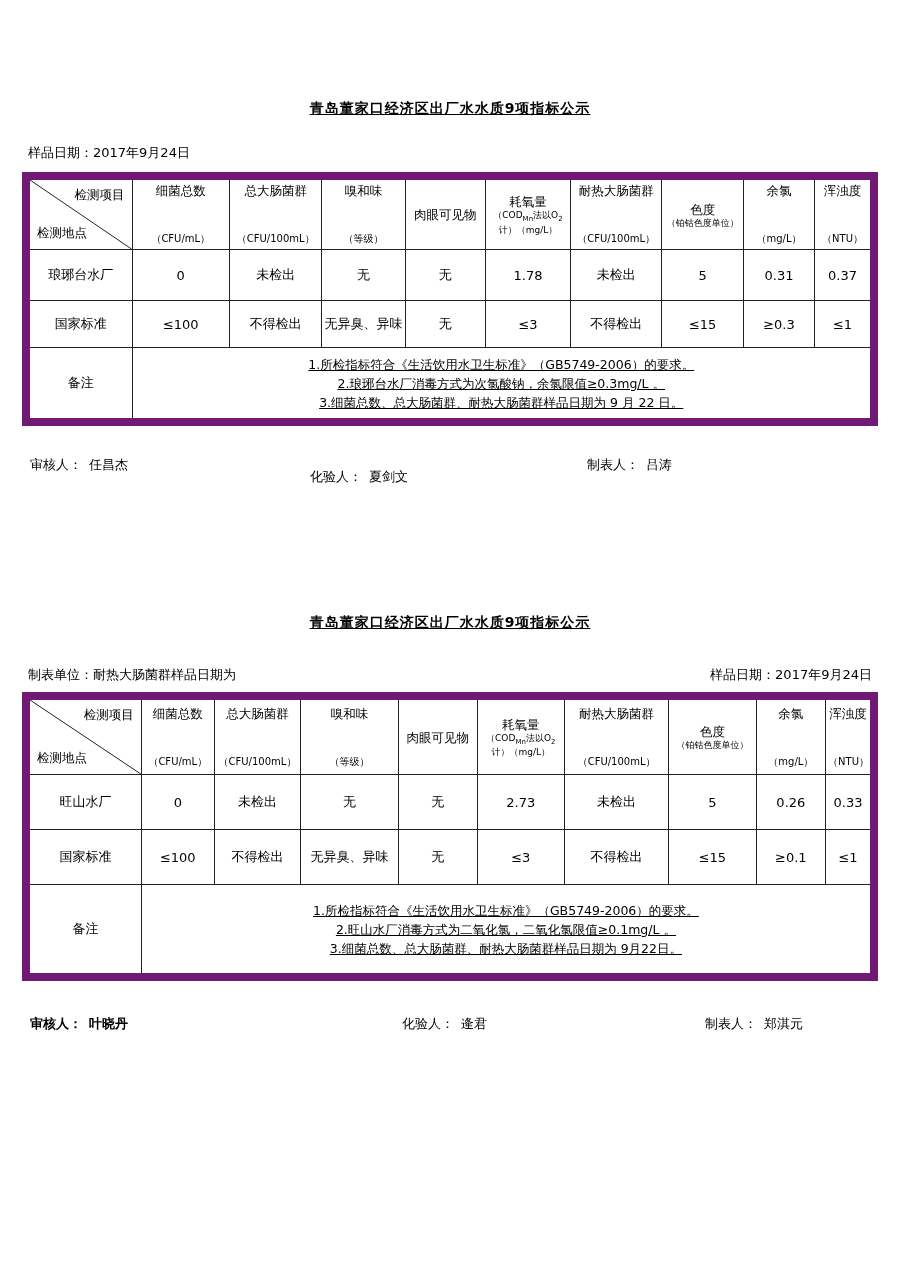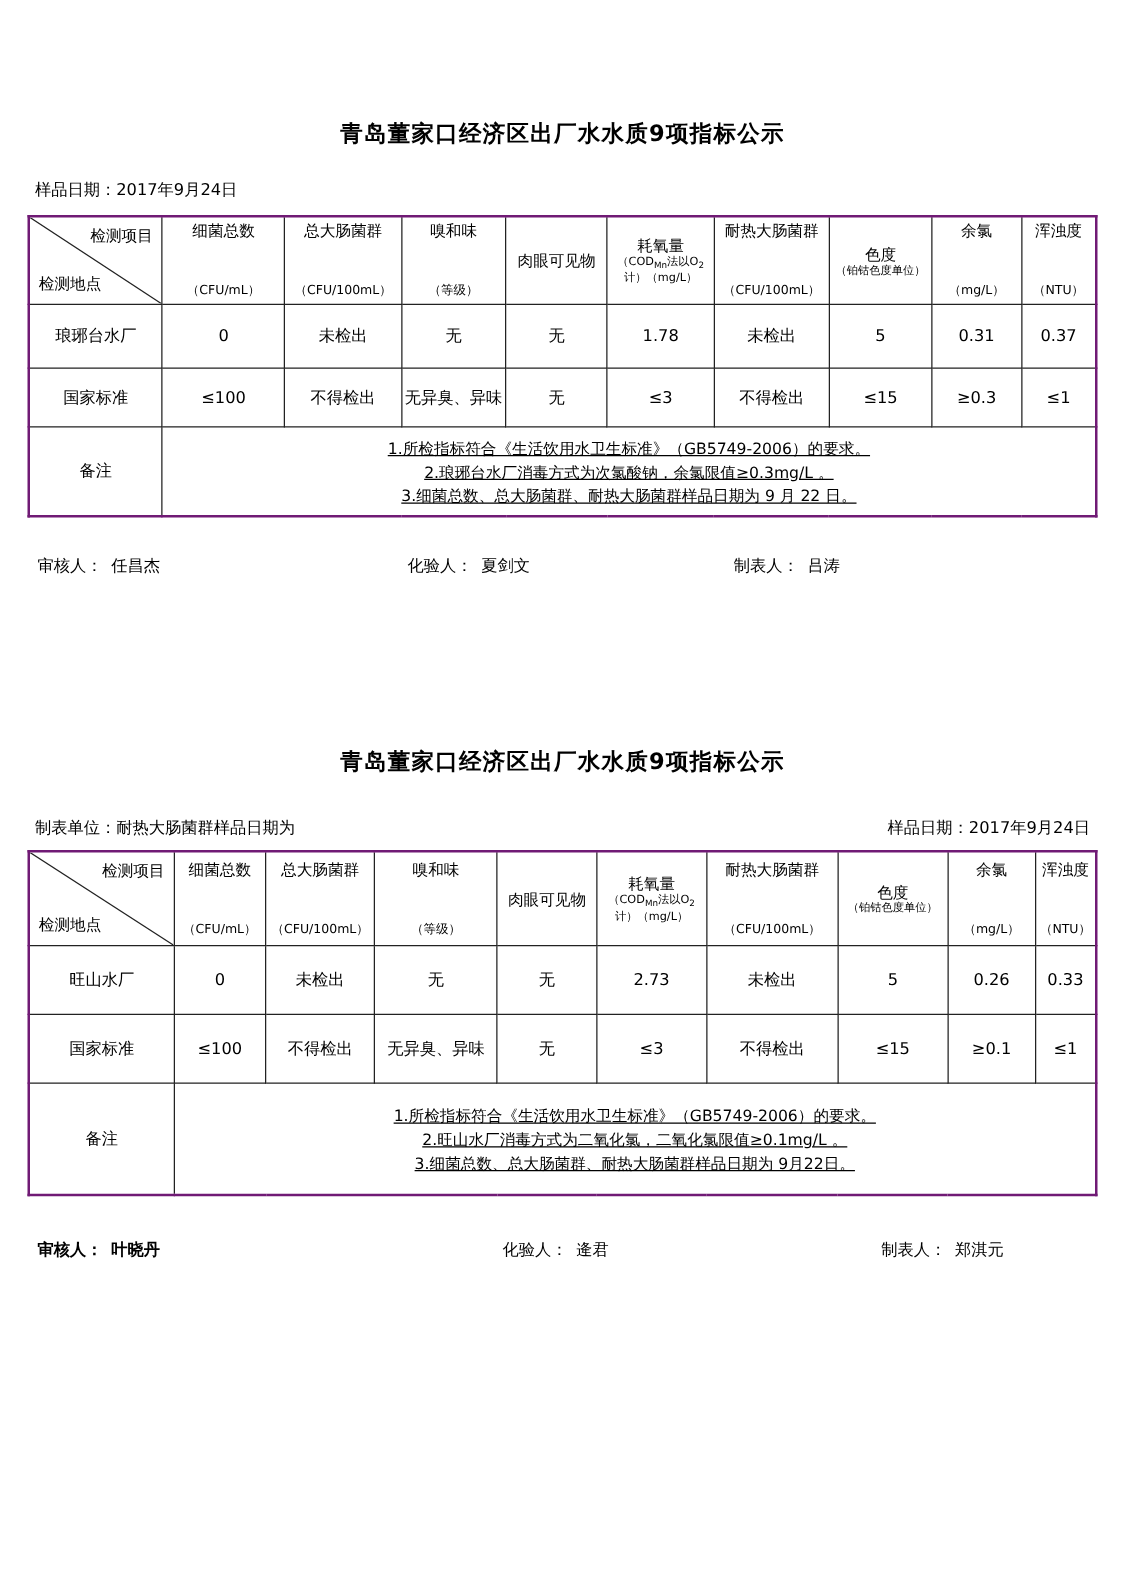--- a/index.html
+++ b/index.html
@@ -3,35 +3,35 @@
 <meta charset="utf-8">
 <style>
   html,body{margin:0;padding:0;}
   body{
     width:900px;height:1272px;overflow:hidden;background:#ffffff;color:#000;
     font-family:"DejaVu Sans","Liberation Sans",sans-serif;
     -webkit-font-smoothing:antialiased;
   }
   .page{padding:0 22px;}
   .title{
-    text-align:center;font-size:18px;font-weight:bold;letter-spacing:1px;
-    height:24px;line-height:24px;
+    text-align:center;font-size:14px;font-weight:bold;letter-spacing:1px;
+    height:24px;line-height:24px;text-decoration:underline;
   }
   .title-1{margin-top:96px;}
   .title-2{margin-top:136px;}
   .meta{
     display:flex;justify-content:space-between;align-items:flex-end;
     font-size:13px;padding:0 6px;height:18px;line-height:18px;
   }
   .meta-1{margin-top:24px;margin-bottom:10px;}
   .meta-2{margin-top:32px;margin-bottom:8px;}
 
   table.wq{
     width:100%;border-collapse:collapse;table-layout:fixed;
-    border:2px solid #701a75;
+    border:8px solid #701a75;
   }
   table.wq th, table.wq td{
     border:1.5px solid #222;text-align:center;vertical-align:middle;
     font-weight:normal;padding:2px;overflow:hidden;
   }
   .hline1{font-size:12.5px;line-height:17px;}
   .hline2{font-size:10px;line-height:16px;margin-top:32px;}
   .tiny{font-size:9px;line-height:11px;}
   .tiny sub{font-size:7px;}
   td.val{font-size:13px;}
@@ -54,21 +54,21 @@
   .corner-bottom{position:absolute;bottom:7px;left:7px;font-size:12.5px;}
 
   td.remarks-cell{text-align:left;padding:6px 4px 6px 8px;}
   td.remarks-cell .rline{font-size:12.5px;line-height:19px;text-decoration:underline;}
   td.remark-label{font-size:13px;}
 
   .sigs{position:relative;height:18px;font-size:13px;}
   .sigs-1{margin-top:30px;}
   .sigs-2{margin-top:34px;}
   .sig{position:absolute;top:0;white-space:nowrap;}
-  .sigs-1 .sig-a{left:8px;font-family:Liberation Mono, monospace;} .sigs-1 .sig-b{left:304px;} .sigs-1 .sig-c{left:565px;}
+  .sigs-1 .sig-a{left:8px;font-family:Liberation Mono, monospace;} .sigs-1 .sig-b{left:288px;margin-top:12px;} .sigs-1 .sig-c{left:565px;}
   .sigs-2 .sig-a{left:8px;font-weight:bold;} .sigs-2 .sig-b{left:380px;} .sigs-2 .sig-c{left:683px;}
   .sig .nm{margin-left:7px;}
 
   colgroup col{border:0;}
 </style>
 </head>
 <body>
 
 <div class="page">
 

